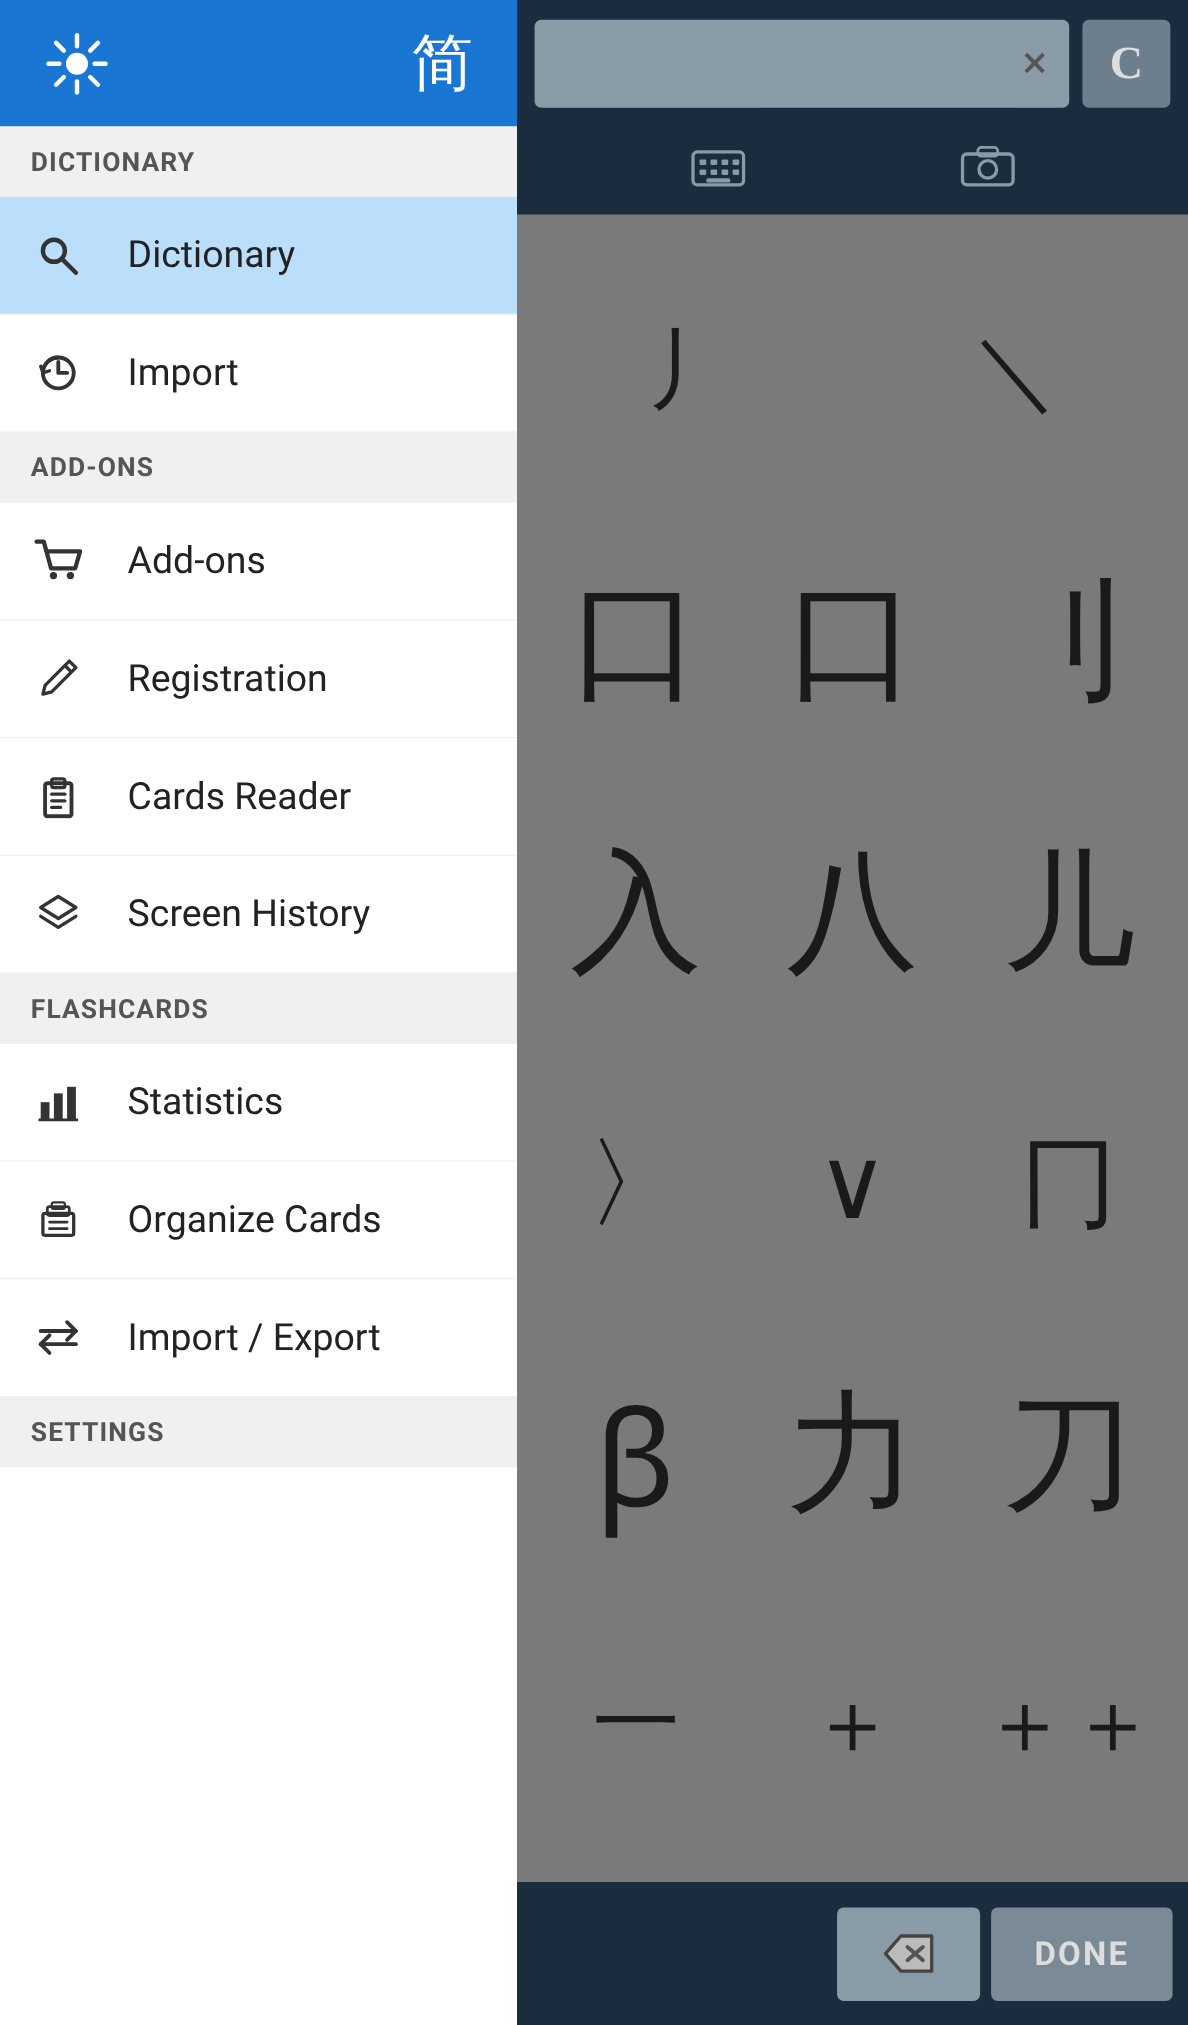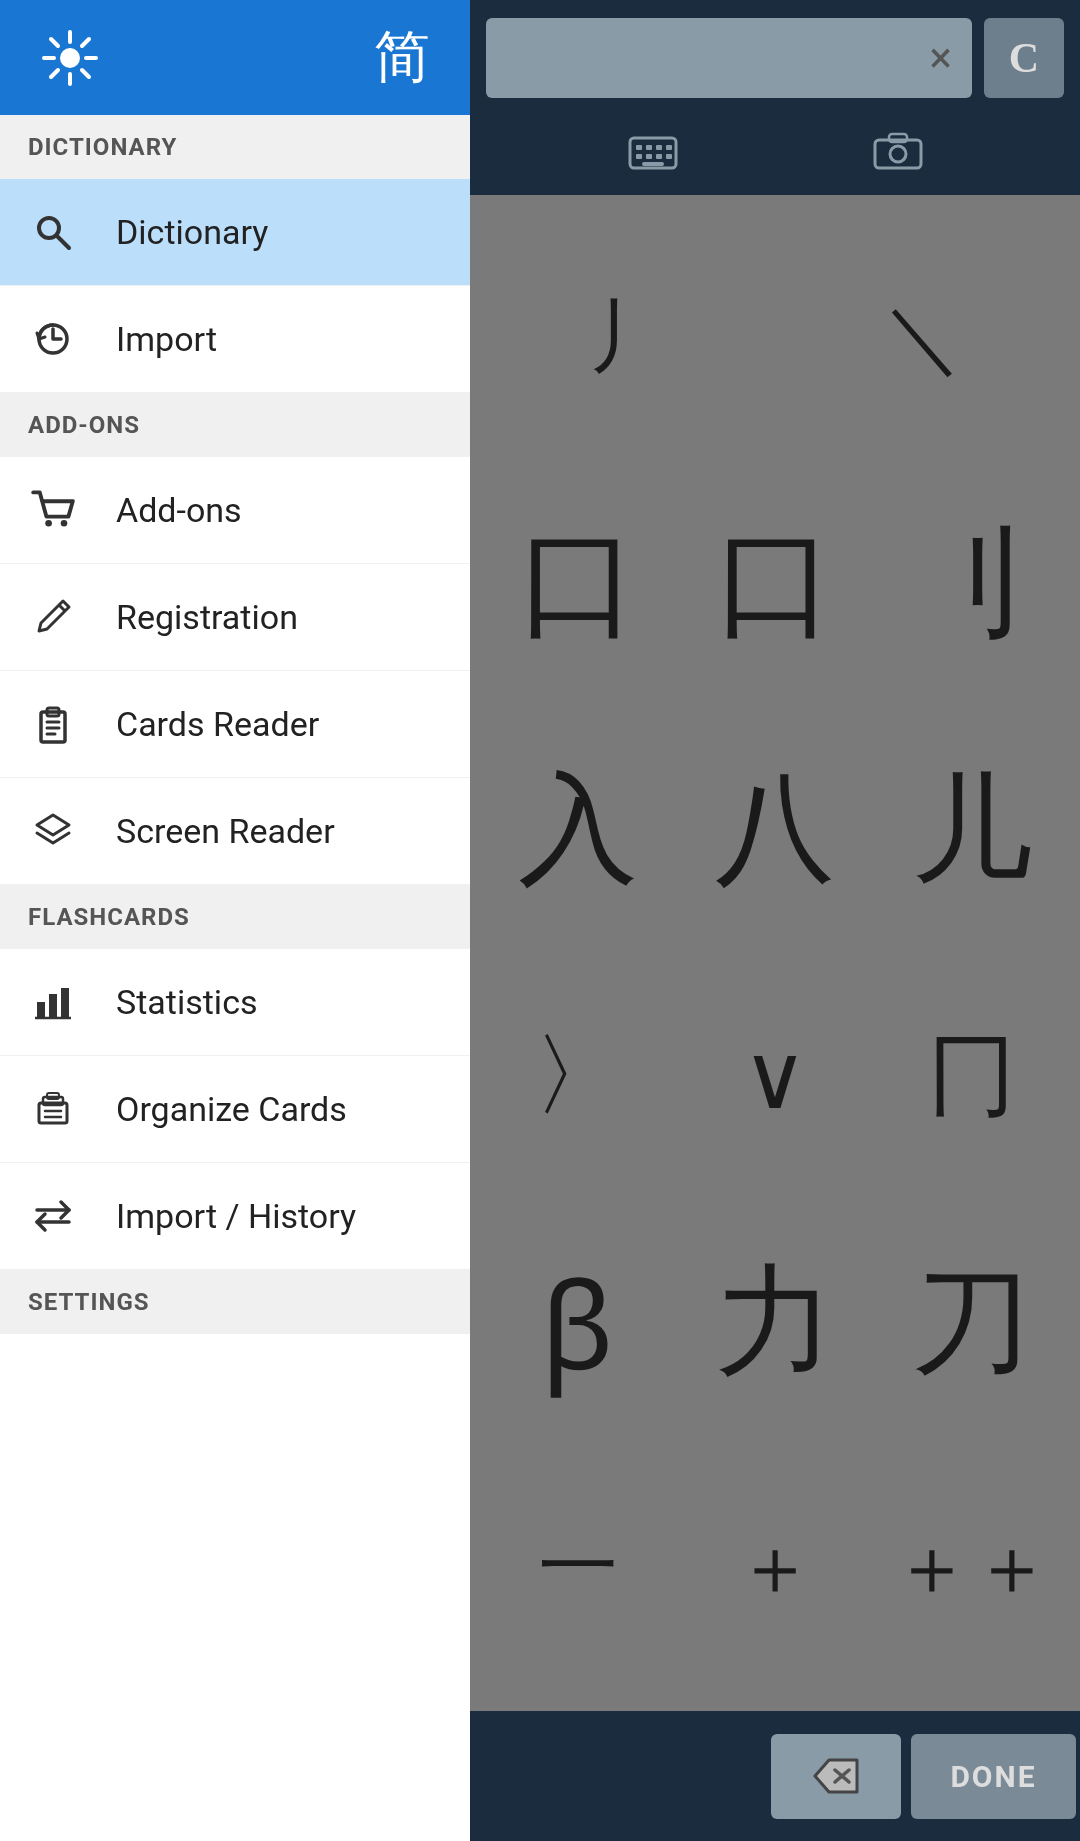--- a/index.html
+++ b/index.html
@@ -194,21 +194,21 @@
     .char-cell.small {
       font-size: 80px;
     }
 
     
     .bottom-bar {
       height: 130px;
       background: #1a2c3d;
       display: flex;
       align-items: center;
-      padding: 0 4px;
+      padding: 0 14px;
       gap: 10px;
     }
 
     .bottom-bar .stroke-btns {
       display: flex;
       gap: 10px;
       flex: 1;
       align-items: center;
       justify-content: center;
     }
@@ -327,21 +327,21 @@
     <span class="label">Cards Reader</span>
   </div>
 
   <div class="menu-item">
     <span class="icon">
       <svg viewBox="0 0 40 40" width="40" height="40">
         <polygon points="20,4 36,14 20,24 4,14" stroke="#333" stroke-width="3" fill="none" stroke-linejoin="round"></polygon>
         <polyline points="4,22 20,32 36,22" stroke="#333" stroke-width="3" fill="none" stroke-linecap="round" stroke-linejoin="round"></polyline>
       </svg>
     </span>
-    <span class="label">Screen Reader</span>
+    <span class="label">Screen History</span>
   </div>
 
   <div class="section-label">FLASHCARDS</div>
 
 
   <div class="menu-item">
     <span class="icon">
       <svg viewBox="0 0 40 40" width="40" height="40">
         <rect x="4" y="20" width="8" height="16" fill="#333"></rect>
         <rect x="16" y="12" width="8" height="24" fill="#333"></rect>
@@ -367,21 +367,21 @@
 
   <div class="menu-item">
     <span class="icon">
       <svg viewBox="0 0 40 40" width="40" height="40">
         <line x1="4" y1="14" x2="36" y2="14" stroke="#333" stroke-width="3.5" stroke-linecap="round"></line>
         <polyline points="28,6 36,14 28,22" stroke="#333" stroke-width="3.5" fill="none" stroke-linecap="round" stroke-linejoin="round"></polyline>
         <line x1="36" y1="26" x2="4" y2="26" stroke="#333" stroke-width="3.5" stroke-linecap="round"></line>
         <polyline points="12,18 4,26 12,34" stroke="#333" stroke-width="3.5" fill="none" stroke-linecap="round" stroke-linejoin="round"></polyline>
       </svg>
     </span>
-    <span class="label">Import / History</span>
+    <span class="label">Import / Export</span>
   </div>
 
   <div class="section-label">SETTINGS</div>
 
 </div>
 
 <div class="right-panel">
 
   <div class="top-bar">
     <div class="search-box">

